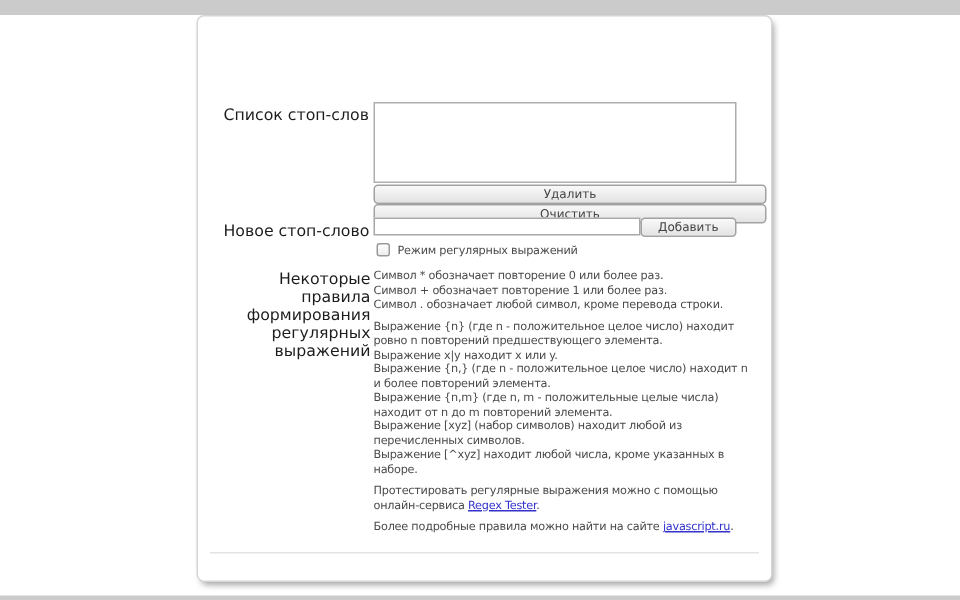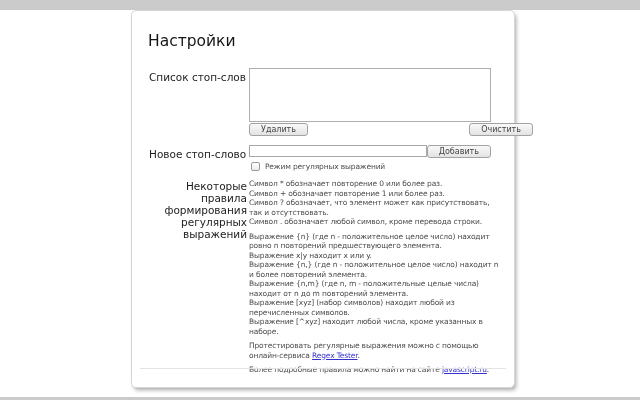--- a/index.html
+++ b/index.html
@@ -18,22 +18,22 @@
 
   .flabel { position:absolute; left:17px; width:98px; font-size:10.5px;
             line-height:12px; color:#1c1c1c; }
   .lbl-stoplist { top:60px; }
   .lbl-newword  { top:137px; }
   .lbl-rules    { top:169px;text-align:right; }
 
   .listbox { position:absolute; left:117px; top:57px; width:242px; height:54px;
              background:#fff; border:1px solid #adadad; }
 
-  .btnrow { position:absolute; left:117px; top:112px; width:284px;
-            display:flex; justify-content:space-between; }
+  .btnrow { position:absolute; left:117px; top:112px; width:262px;
+            display:flex; justify-content:space-between;flex-direction:column; }
   .btn { font-family:"DejaVu Sans", sans-serif; font-size:8px; color:#444;
          background:linear-gradient(#f9f9f9,#e3e3e3); border:1px solid #a2a2a2;
          border-radius:3px; height:13px; line-height:10px; padding:0 11px;
          cursor:pointer; }
 
   .inputrow { position:absolute; left:117px; top:134px; width:242px;
               display:flex; justify-content:space-between; align-items:flex-start; }
   .txtinput { width:192px; height:12px; border:1px solid #a8a8a8; background:#fff;
               font-family:"DejaVu Sans", sans-serif; font-size:8px; padding:0 2px; }
 
@@ -52,21 +52,20 @@
              background:#e3e3e3; }
 </style>
 </head>
 <body>
 
 <div class="band band-top"></div>
 <div class="band band-bottom"></div>
 
 <div class="card">
 
-  <div class="title">Настройки</div>
 
   <div class="flabel lbl-stoplist">Список стоп-слов</div>
   <div class="listbox"></div>
 
   <div class="btnrow">
     <button class="btn">Удалить</button>
     <button class="btn">Очистить</button>
   </div>
 
   <div class="flabel lbl-newword">Новое стоп-слово</div>
@@ -79,21 +78,20 @@
     <span class="cbox"></span>
     <span class="rtext">Режим регулярных выражений</span>
   </div>
 
   <div class="flabel lbl-rules">Некоторые правила формирования регулярных выражений</div>
 
   <div class="rules rtext">
     <div class="rgroup">
         <div>Символ * обозначает повторение 0 или более раз.</div>
         <div>Символ + обозначает повторение 1 или более раз.</div>
-        <div>Символ ? обозначает, что элемент может как присутствовать, так и отсутствовать.</div>
         <div>Символ . обозначает любой символ, кроме перевода строки.</div>
       </div>
     <div class="rgroup">
         <div>Выражение {n} (где n - положительное целое число) находит ровно n повторений предшествующего элемента.</div>
         <div>Выражение x|y находит x или y.</div>
         <div>Выражение {n,} (где n - положительное целое число) находит n и более повторений элемента.</div>
         <div>Выражение {n,m} (где n, m - положительные целые числа) находит от n до m повторений элемента.</div>
         <div>Выражение [xyz] (набор символов) находит любой из перечисленных символов.</div>
         <div>Выражение [^xyz] находит любой числа, кроме указанных в наборе.</div>
       </div>

